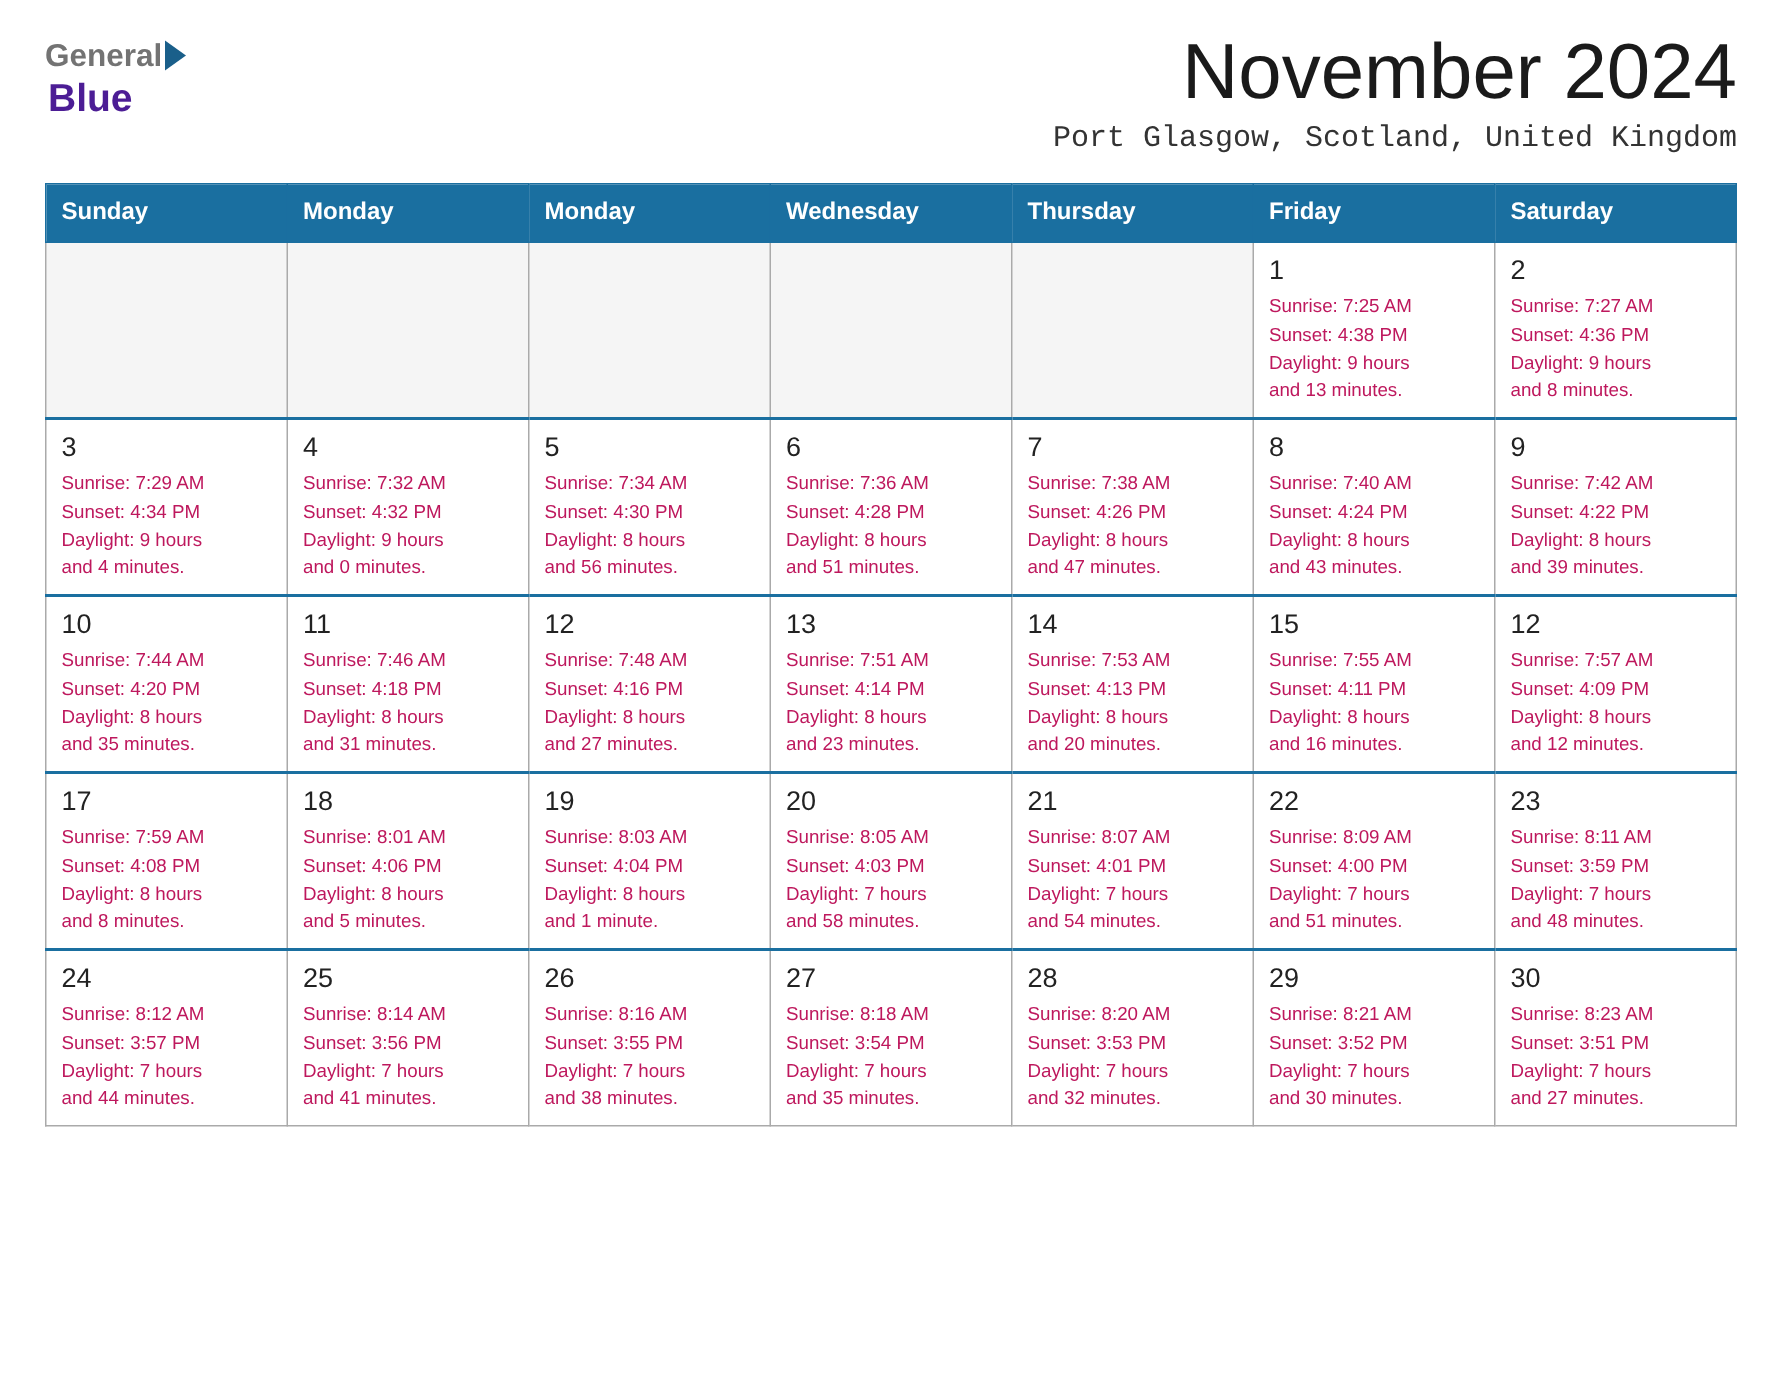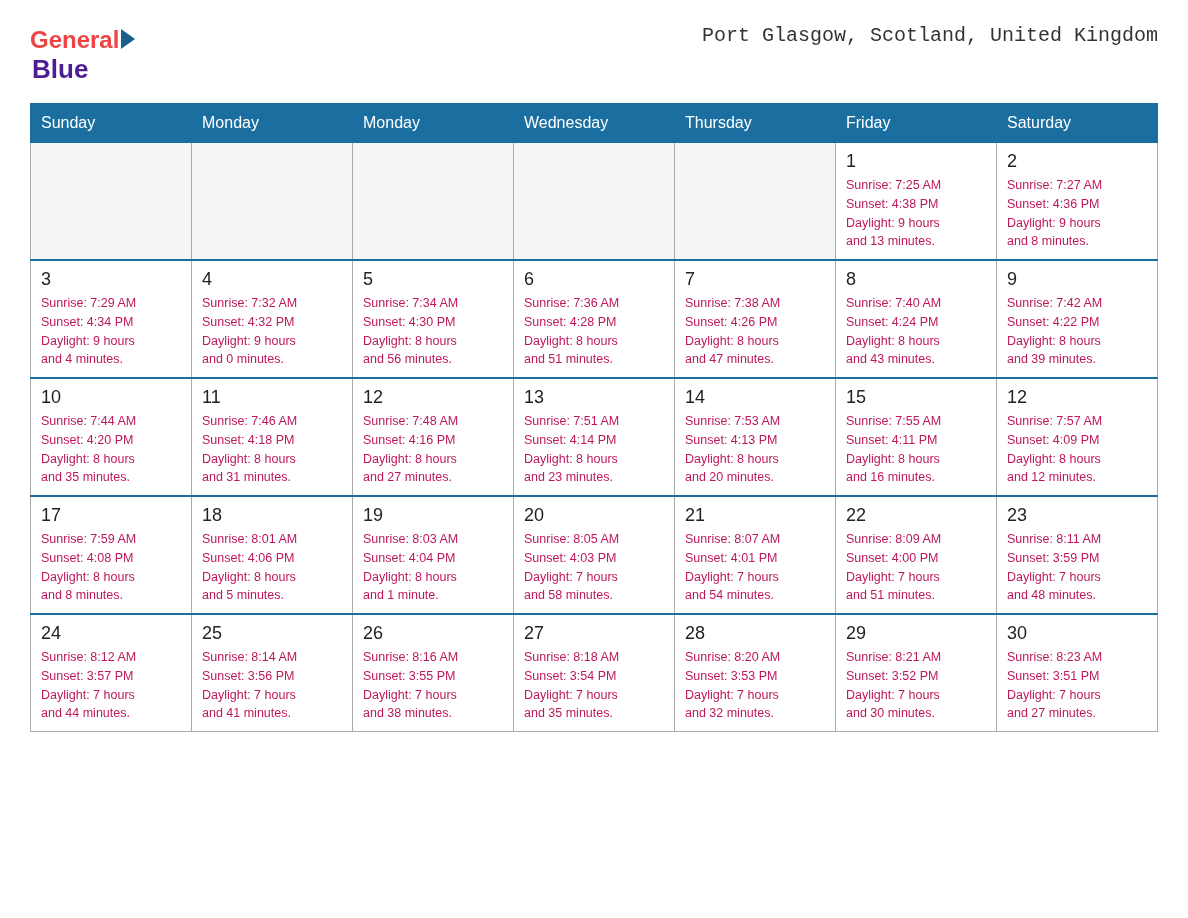--- a/index.html
+++ b/index.html
@@ -20,23 +20,23 @@
       display: flex;
       flex-direction: column;
       align-items: flex-start;
       padding-top: 6px;
     }
     .logo-text {
       display: flex;
       align-items: center;
     }
     .logo-general {
-      font-size: 24px;
+      font-size: 21px;
       font-weight: bold;
-      color: #ef4444;
+      color: #737373;
       font-family: Arial, sans-serif;
     }
     .logo-arrow {
       width: 0;
       height: 0;
       border-left: 14px solid #1a5f8a;
       border-top: 10px solid transparent;
       border-bottom: 10px solid transparent;
       margin-left: 2px;
       margin-top: -2px;
@@ -65,21 +65,21 @@
     }
     .calendar-table {
       width: 100%;
       border-collapse: collapse;
       table-layout: fixed;
     }
     .calendar-table th {
       background-color: #1a6fa0;
       color: #fff;
       font-size: 16px;
-      font-weight: normal;
+      font-weight: bold;
       padding: 10px 10px;
       text-align: left;
       border: 1px solid #1a6fa0;
     }
     .calendar-table td {
       border: 1px solid #aaa;
       vertical-align: top;
       padding: 8px 10px;
       width: 14.28%;
       height: 115px;
@@ -111,20 +111,21 @@
 
 <div class="header">
   <div class="logo">
     <div class="logo-text">
       <span class="logo-general">General</span>
       <div class="logo-arrow"></div>
     </div>
     <span class="logo-blue">Blue</span>
   </div>
   <div class="title-section">
+    <div class="month-title">November 2024</div>
     <div class="location-subtitle">Port Glasgow, Scotland, United Kingdom</div>
   </div>
 </div>
 
 <table class="calendar-table">
   <thead>
     <tr>
     <th>Sunday</th>
         <th>Monday</th>
         <th>Monday</th>

